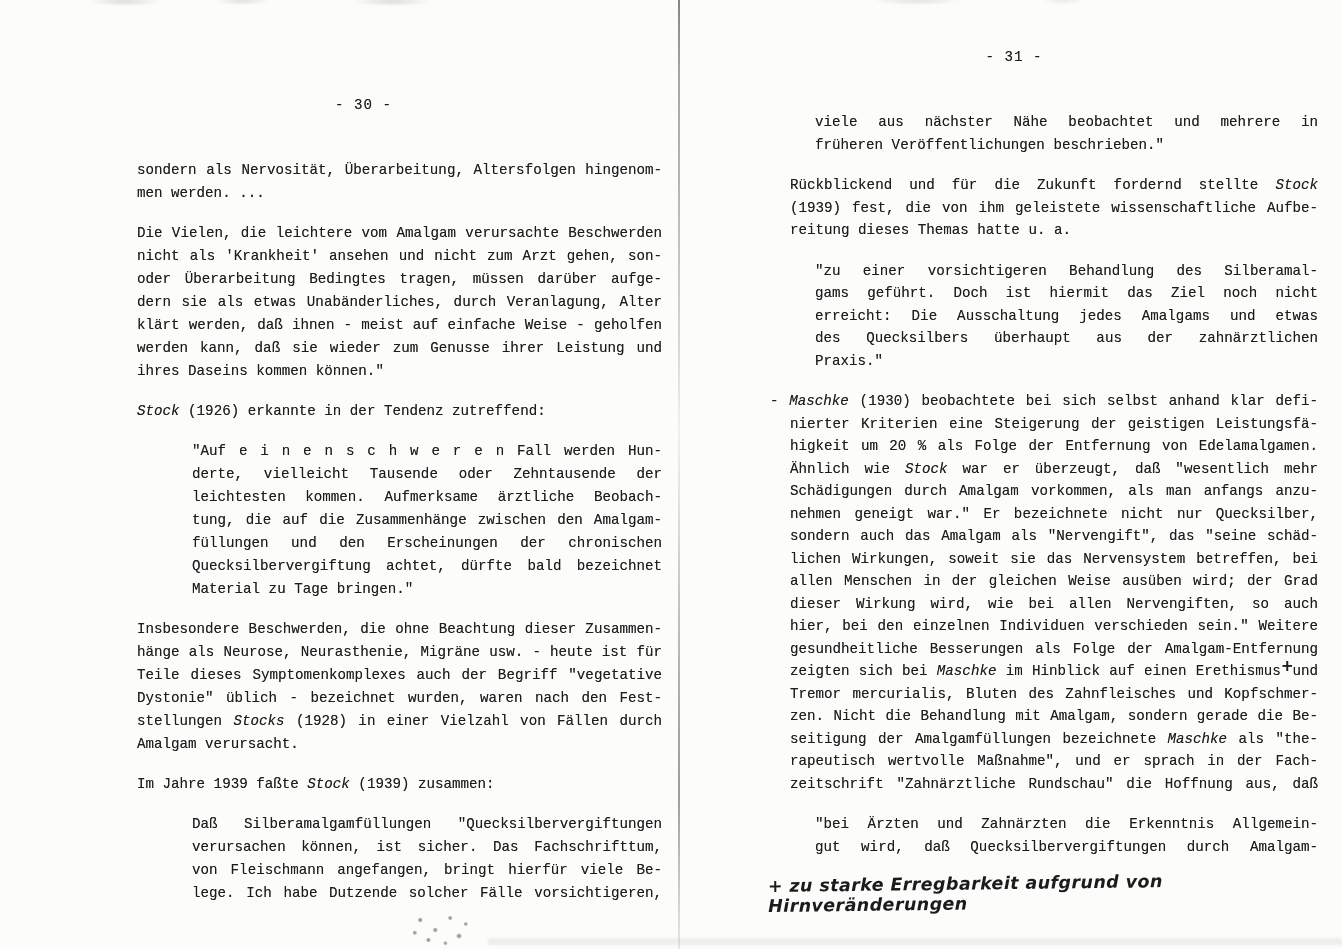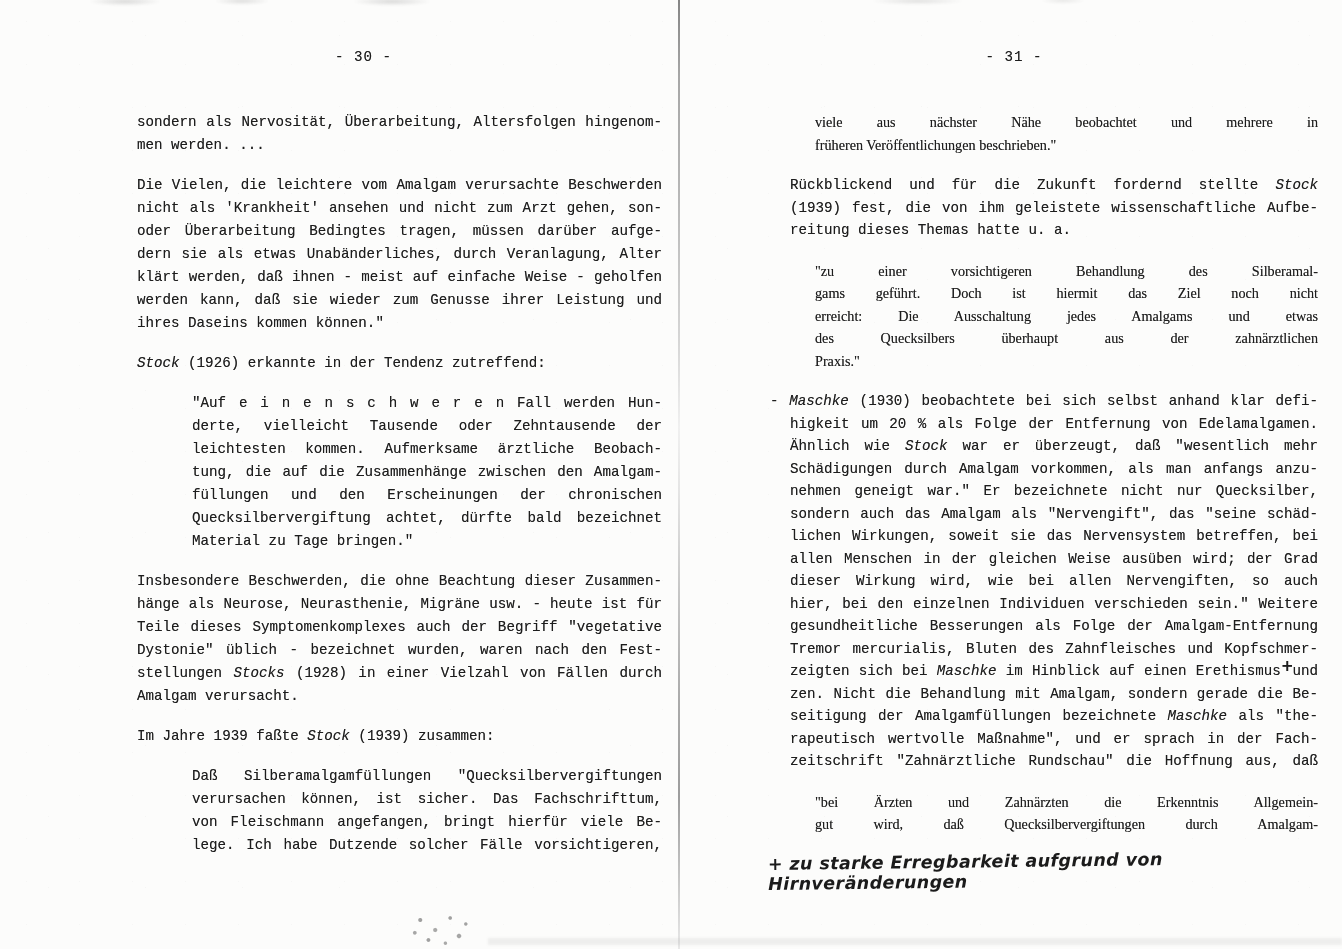--- a/index.html
+++ b/index.html
@@ -14,41 +14,41 @@
     color:#1d1d1d;
   }
   
   .seam {
     position:absolute; left:678px; top:0; width:2px; height:949px; opacity:.75;
     background:linear-gradient(to bottom,
       #5d5d5d 0%, #8a8a8a 8%, #9f9f9f 20%, #c9c9c9 36%, #ececec 45%,
       #dcdcdc 52%, #b5b5b5 62%, #8f8f8f 74%, #7d7d7d 84%, #bdbdbd 94%, #e2e2e2 100%);
   }
   .page { position:absolute; top:0; }
-  .page-left  { left:137px; width:525px; }
+  .page-left  { left:137px; width:525px;margin-top:48px; }
   .page-right { left:790px; width:528px; }
   .page-number {
     margin-top:46px; text-align:center; font-size:14.2px; line-height:23px;
     letter-spacing:1px; text-shadow:0 0 .5px rgba(25,25,25,.55);
   }
   .page-left  .page-number { transform:translateX(-36px); }
   .page-right .page-number { transform:translateX(-40px); }
   .content { margin-top:42px; }
   .tline {
     font-size:14.2px; line-height:23px;
     text-align:justify; text-align-last:justify; text-justify:inter-word;
     text-shadow:0 0 .5px rgba(25,25,25,.55);
   }
   .page-right .tline { line-height:22.5px; }
   .tline.flush { text-align:right; text-align-last:left; }
   .tline i { }
   .block { margin-bottom:17px; }
   .page-right .block { margin-bottom:18px; }
   .block.quote { padding-left:55px; }
-  .page-right .block.quote { padding-left:25px;font-family:Liberation Serif, serif; }
+  .page-right .block.quote { padding-left:25px; }
   .tline.hang { margin-left:-20px; }
   sup.hw-plus {
     font-family:"DejaVu Sans",sans-serif; font-weight:bold; font-style:normal;
     font-size:15px; position:relative; top:2px; line-height:0; margin:0 -1px 0 0;
   }
   .handwriting {
     margin:6px 0 0 -22px; width:560px;
     font-family:"DejaVu Sans",sans-serif; font-style:italic; font-weight:bold;
     font-size:17.5px; letter-spacing:.4px; color:#1b1b1b;
     transform:rotate(-0.7deg); transform-origin:left center;
@@ -154,32 +154,33 @@
         </div>
         <div class="block quote">
           <div class="tline">"zu einer vorsichtigeren Behandlung des Silberamal-</div>
           <div class="tline">gams geführt. Doch ist hiermit das Ziel noch nicht</div>
           <div class="tline">erreicht: Die Ausschaltung jedes Amalgams und etwas</div>
           <div class="tline">des Quecksilbers überhaupt aus der zahnärztlichen</div>
           <div class="tline flush">Praxis."</div>
         </div>
         <div class="block list">
           <div class="tline hang">- <i>Maschke</i> (1930) beobachtete bei sich selbst anhand klar defi-</div>
+          <div class="tline">nierter Kriterien eine Steigerung der geistigen Leistungsfä-</div>
           <div class="tline">higkeit um 20 % als Folge der Entfernung von Edelamalgamen.</div>
           <div class="tline">Ähnlich wie <i>Stock</i> war er überzeugt, daß "wesentlich mehr</div>
           <div class="tline">Schädigungen durch Amalgam vorkommen, als man anfangs anzu-</div>
           <div class="tline">nehmen geneigt war." Er bezeichnete nicht nur Quecksilber,</div>
           <div class="tline">sondern auch das Amalgam als "Nervengift", das "seine schäd-</div>
           <div class="tline">lichen Wirkungen, soweit sie das Nervensystem betreffen, bei</div>
           <div class="tline">allen Menschen in der gleichen Weise ausüben wird; der Grad</div>
           <div class="tline">dieser Wirkung wird, wie bei allen Nervengiften, so auch</div>
           <div class="tline">hier, bei den einzelnen Individuen verschieden sein." Weitere</div>
           <div class="tline">gesundheitliche Besserungen als Folge der Amalgam-Entfernung</div>
+          <div class="tline">zeigten sich bei <i>Maschke</i> im Hinblick auf einen Erethismus<sup class="hw-plus">+</sup>und</div>
           <div class="tline">Tremor mercurialis, Bluten des Zahnfleisches und Kopfschmer-</div>
-          <div class="tline">zeigten sich bei <i>Maschke</i> im Hinblick auf einen Erethismus<sup class="hw-plus">+</sup>und</div>
           <div class="tline">zen. Nicht die Behandlung mit Amalgam, sondern gerade die Be-</div>
           <div class="tline">seitigung der Amalgamfüllungen bezeichnete <i>Maschke</i> als "the-</div>
           <div class="tline">rapeutisch wertvolle Maßnahme", und er sprach in der Fach-</div>
           <div class="tline">zeitschrift "Zahnärztliche Rundschau" die Hoffnung aus, daß</div>
         </div>
         <div class="block quote">
           <div class="tline">"bei Ärzten und Zahnärzten die Erkenntnis Allgemein-</div>
           <div class="tline">gut wird, daß Quecksilbervergiftungen durch Amalgam-</div>
         </div>
       </div>

